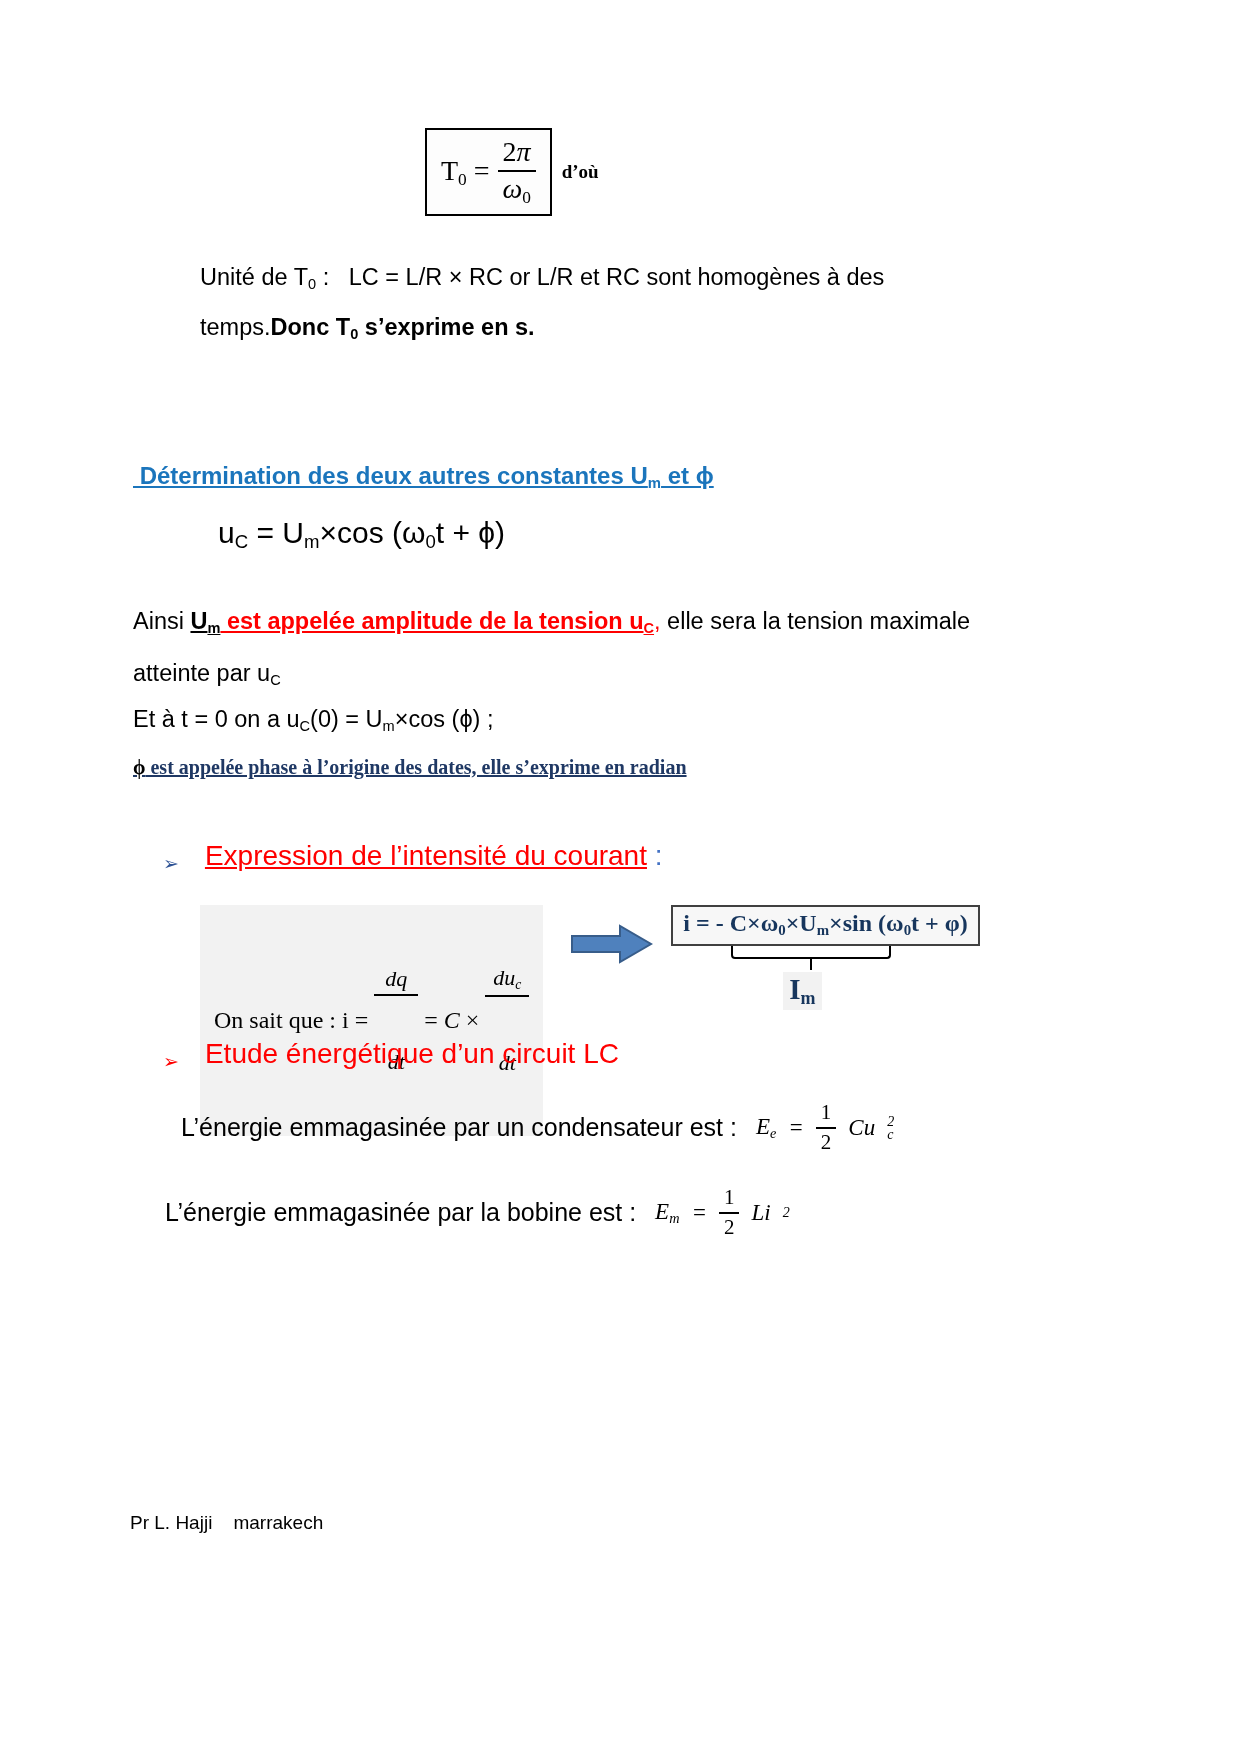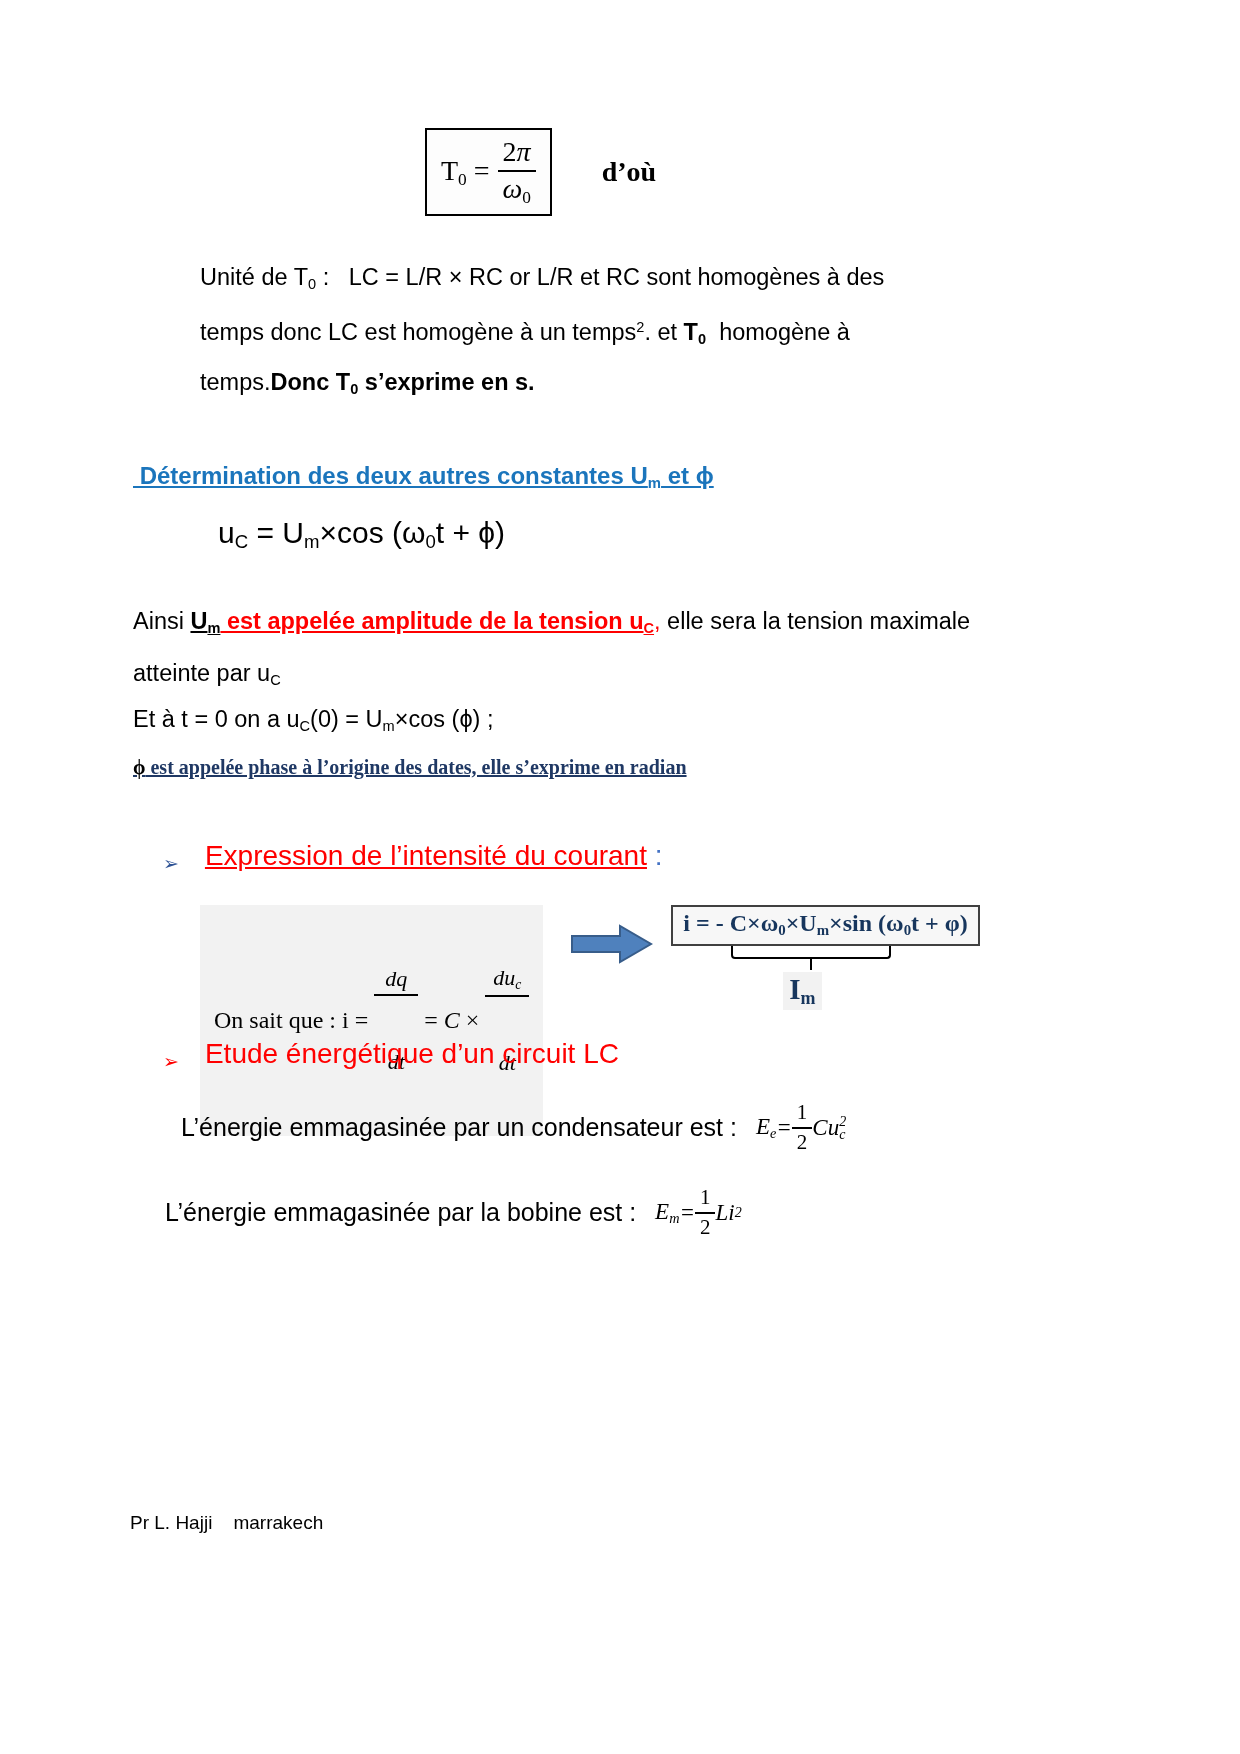--- a/index.html
+++ b/index.html
@@ -13,21 +13,21 @@
   sub { font-size:0.62em; vertical-align:-0.28em; }
   sup { font-size:0.62em; vertical-align:0.55em; }
   .frac { display:inline-block; text-align:center; vertical-align:middle; }
   .frac .num { display:block; border-bottom:2px solid #000; padding:0 5px 2px 5px; }
   .frac .den { display:block; padding-top:1px; }
 
   
   .top-row { display:flex; align-items:center; gap:10px; }
   .fbox1 { border:2px solid #000; padding:6px 14px; display:flex; align-items:center; gap:8px;
            font-family:"Liberation Serif", serif; font-size:28px; background:#fdfdfd; }
-  .dou  { font-family:"Liberation Serif", serif; font-size:28px; font-weight:bold;margin-left:40px; }
+  .dou  { font-family:"Liberation Serif", serif; font-size:19px; font-weight:bold; }
   .fbox2wrap { background:#f2f2f2; padding:7px 8px; }
   .fbox2 { border:2px solid #000; padding:3px 12px 5px 12px; font-family:"Liberation Serif", serif;
            font-size:28px; background:#fdfdfd; display:flex; align-items:center; }
   .rad { font-size:30px; margin-left:4px; }
   .sqrt-body { border-top:2px solid #000; padding:0 3px; }
 
   .bodytext { font-size:23.5px; }
   .line { white-space:pre; }
 
   .blue-head { font-size:24px; font-weight:bold; color:#1B75BC; text-decoration:underline; white-space:pre; }
@@ -48,21 +48,21 @@
   .ibox { border:2px solid #404040; background:#f7f7f7; padding:3px 10px 5px 10px;
           font-family:"Liberation Serif", serif; font-weight:bold; font-size:24px; color:#17365D; white-space:pre; }
   .brace { border-left:2px solid #000; border-right:2px solid #000; border-bottom:2px solid #000;
            height:13px; width:160px; margin-left:60px; border-radius:0 0 4px 4px; }
   .brace-tick { width:2px; height:11px; background:#000; margin-left:139px; }
   .im { font-family:"Liberation Serif", serif; font-weight:bold; font-size:29px; color:#17365D;
         background:#f2f2f2; padding:1px 6px; margin-left:112px; margin-top:2px; }
 
   .energy { display:flex; align-items:center; gap:12px; }
   .energy .txt { font-size:25px; white-space:pre; }
-  .emath { font-family:"Liberation Serif", serif; font-style:italic; font-size:23px; display:flex; align-items:center; gap:0; }
+  .emath { font-family:"Liberation Serif", serif; font-style:italic; font-size:23px; display:flex; align-items:center; gap:12px; }
   .emath .frac { font-style:normal; font-size:21px; }
   .supsub { display:inline-flex; flex-direction:column; font-size:14px; line-height:13px; vertical-align:-6px; font-style:italic; }
 
   .footer { font-size:19px; white-space:pre; }
 </style>
 </head>
 <body>
 
 <div class="page">
 
@@ -72,21 +72,20 @@
       <span class="frac">
         <span class="num"><span>2</span><span style="font-style: italic;">π</span></span>
         <span class="den"><span style="font-style: italic;">ω</span><sub>0</sub></span>
       </span>
     </div>
     <span class="dou">d’où</span>
   </div>
 
   <div class="abs bodytext" style="left:200px; top:256px; line-height:43px;">
     <div class="line"><span>Unité de T</span><sub>0</sub><span> :   LC = L/R × RC or L/R et RC sont homogènes à des</span></div>
-    <div class="line"><span>temps donc LC est homogène à un temps</span><sup>2</sup><span>. et </span><span style="font-weight: bold;">T</span><sub style="font-weight: bold;">0</sub><span>  homogène à</span></div>
     <div class="line"><span>temps.</span><span style="font-weight: bold;">Donc T</span><sub style="font-weight: bold;">0</sub><span style="font-weight: bold;"> s’exprime en s.</span></div>
   </div>
 
   <div class="abs blue-head" style="left:133px; top:462px;text-align:right;"><span> Détermination des deux autres constantes U</span><sub>m</sub><span> et ϕ</span></div>
 
   <div class="abs uc-formula" style="left:218px; top:516px;"><span>u</span><sub>C</sub><span> = U</span><sub>m</sub><span>×cos (ω</span><sub>0</sub><span>t + ϕ)</span></div>
 
   <div class="abs bodytext" style="left:133px; top:599px; line-height:45px;">
     <div class="line"><span>Ainsi </span><span style="font-weight: bold; text-decoration: underline;">U</span><sub style="font-weight: bold; text-decoration: underline;">m</sub><span style="color: rgb(255, 0, 0); font-weight: bold; text-decoration: underline;"> est appelée amplitude de la tension u</span><sub style="color: rgb(255, 0, 0); font-weight: bold; text-decoration: underline;">C</sub><span style="color: rgb(255, 0, 0);">,</span><span> elle sera la tension maximale</span></div>
     <div class="line"><span>atteinte par u</span><sub>C</sub></div>

